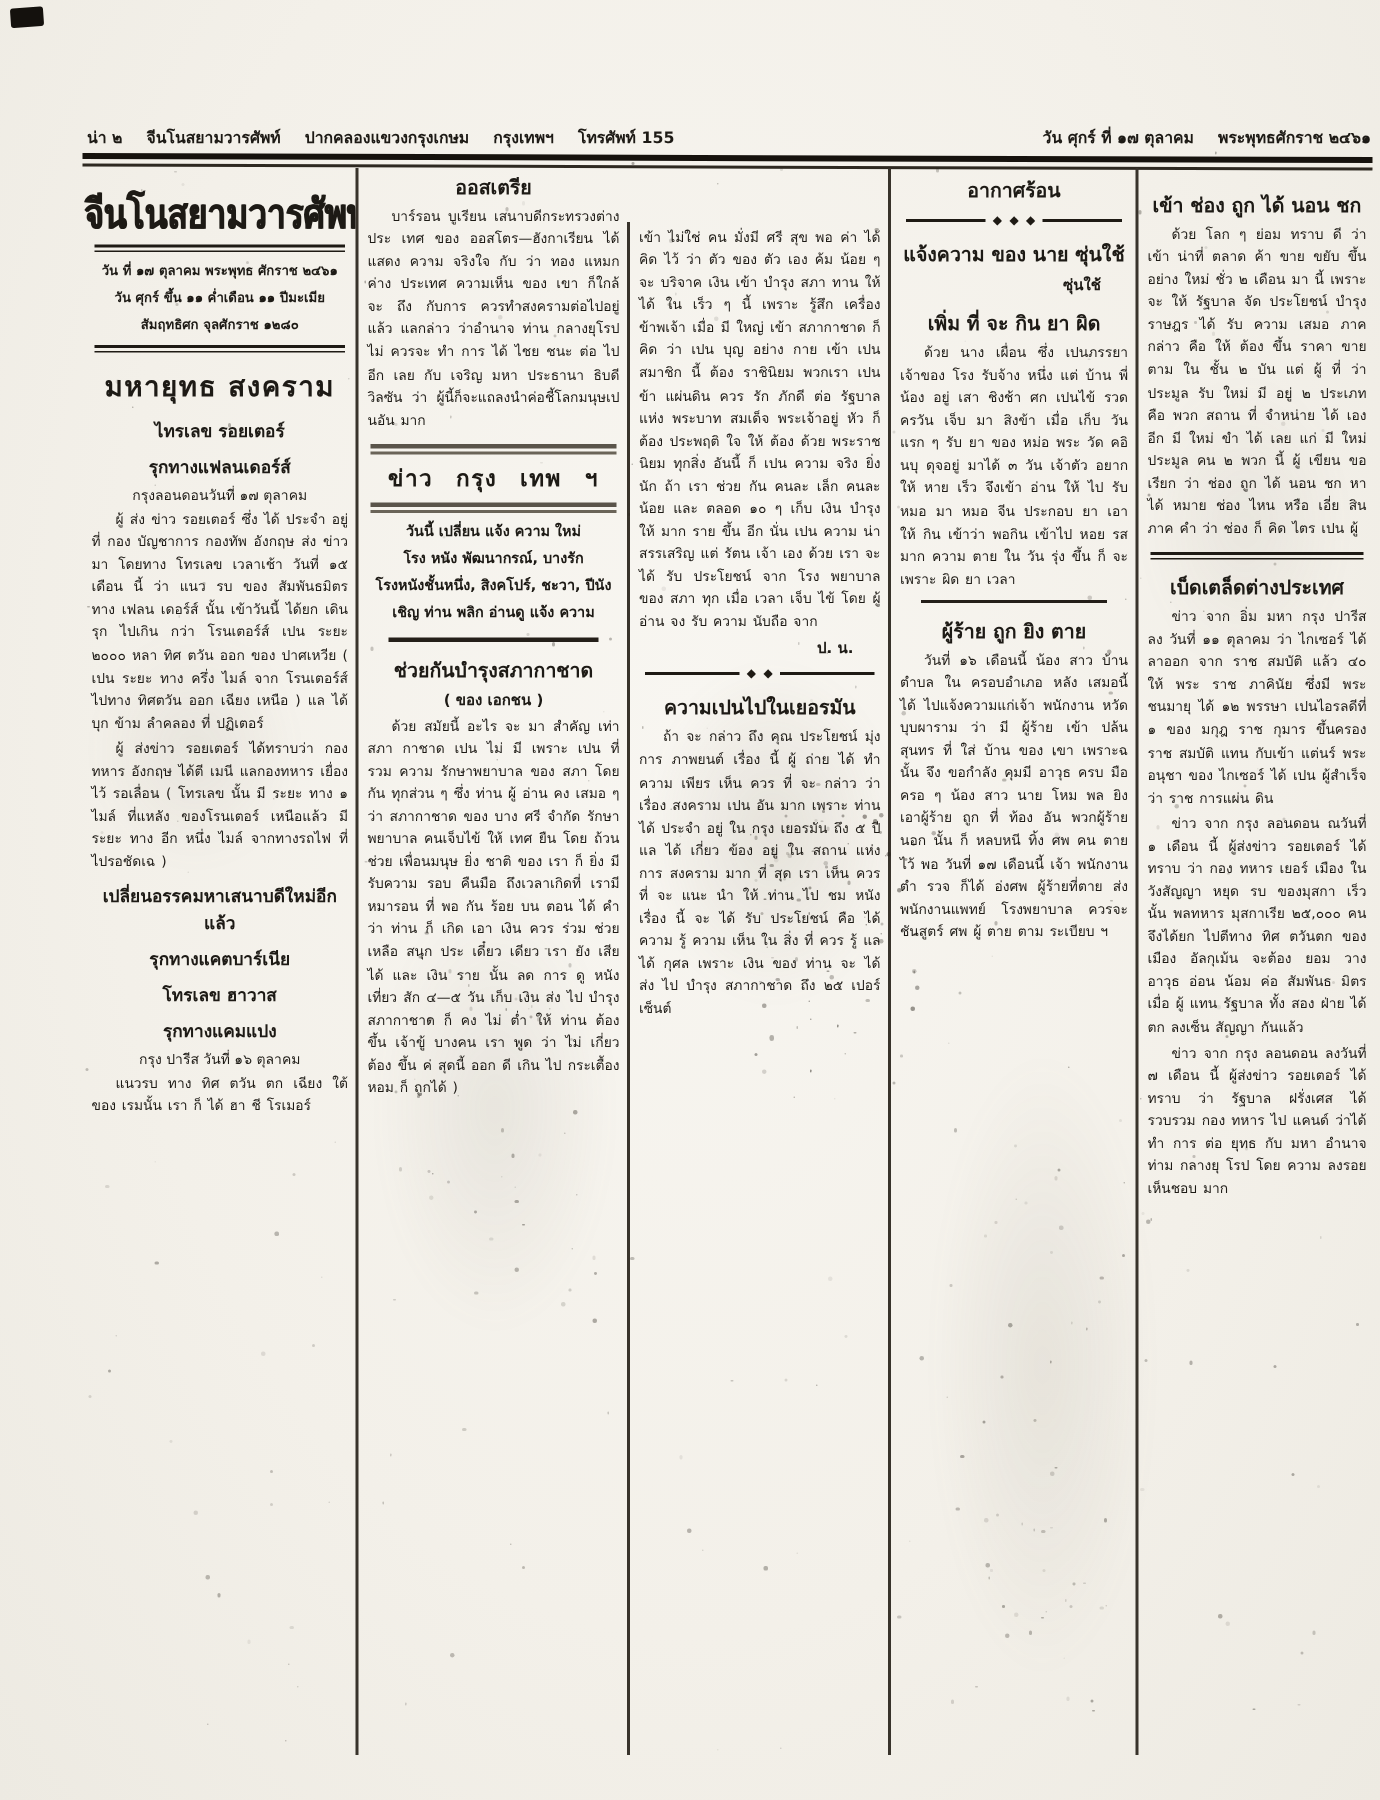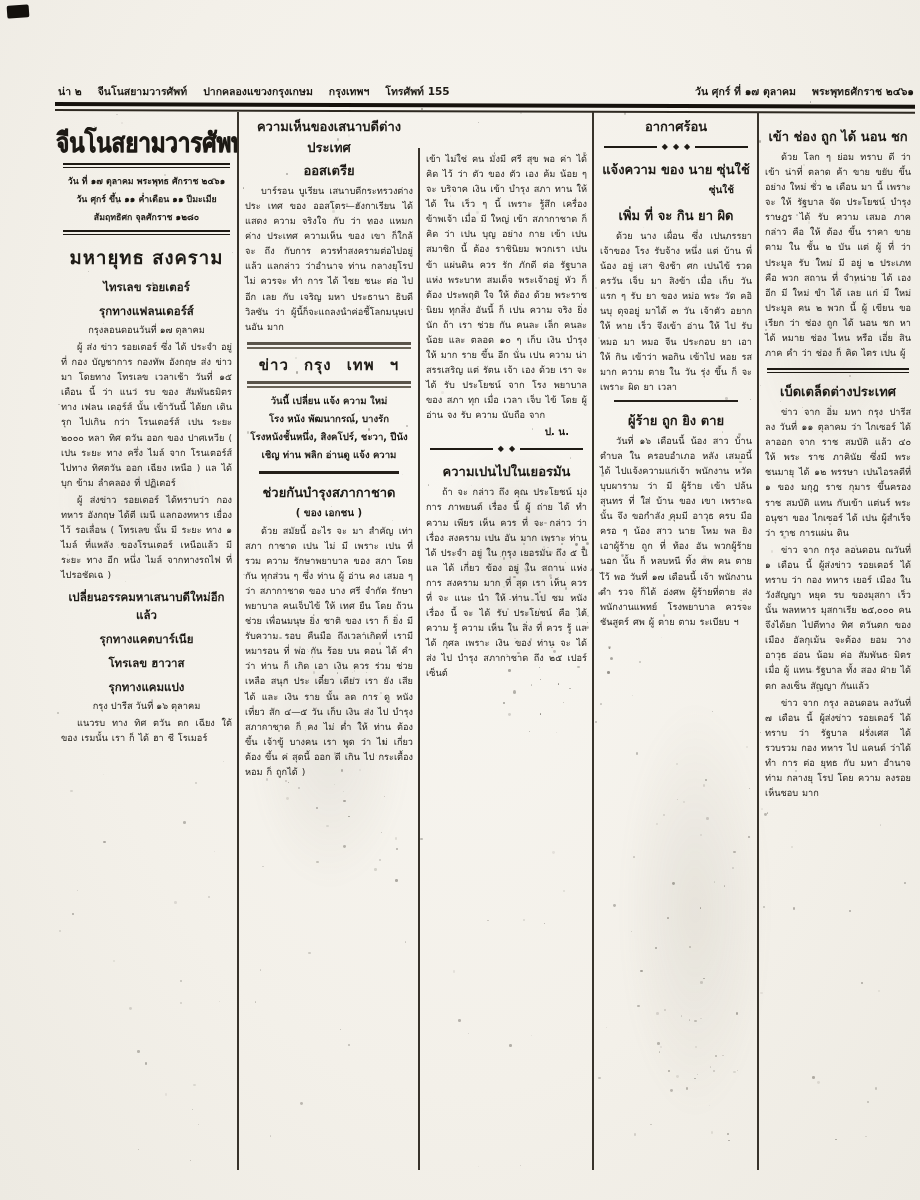--- a/index.html
+++ b/index.html
@@ -99,21 +99,20 @@
     <div class="para">ผู้ ส่งข่าว รอยเตอร์ ได้ทราบว่า กองทหาร อังกฤษ ได้ตี เมนี แลกองทหาร เยื่องไว้ รอเลื่อน ( โทรเลข นั้น มี ระยะ ทาง ๑ ไมล์ ที่แหลัง ของโรนเตอร์ เหนือแล้ว มี ระยะ ทาง อีก หนึ่ง ไมล์ จากทางรถไฟ ที่ไปรอชัดเฉ )</div>
     <div class="subhead">เปลี่ยนอรรคมหาเสนาบดีใหม่อีกแล้ว</div>
     <div class="subhead">รุกทางแคตบาร์เนีย</div>
     <div class="subhead">โทรเลข ฮาวาส</div>
     <div class="subhead">รุกทางแคมแปง</div>
     <div class="dateline">กรุง ปารีส วันที่ ๑๖ ตุลาคม</div>
     <div class="para">แนวรบ ทาง ทิศ ตวัน ตก เฉียง ใต้ ของ เรมนั้น เรา ก็ ได้ ฮา ชี โรเมอร์</div>
   </div>
 
   <div class="col c2">
-    <div class="headline-md" style="margin-top:2px">ความเห็นของเสนาบดีต่างประเทศ</div>
     <div class="headline-md" style="margin-top:0">ออสเตรีย</div>
     <div class="para">บาร์รอน บูเรียน เสนาบดีกระทรวงต่างประ เทศ ของ ออสโตร—ฮังกาเรียน ได้แสดง ความ จริงใจ กับ ว่า ทอง แหมก ค่าง ประเทศ ความเห็น ของ เขา ก็ใกล้ จะ ถึง กับการ ควรทำสงครามต่อไปอยู่แล้ว แลกล่าว ว่าอำนาจ ท่าน กลางยุโรป ไม่ ควรจะ ทำ การ ได้ ไชย ชนะ ต่อ ไปอีก เลย กับ เจริญ มหา ประธานา ธิบดี วิลซัน ว่า ผู้นี้ก็จะแถลงนำค่อชี้โลกมนุษเปนอัน มาก</div>
     <div class="rule-d gray" style="margin-top:8px"></div>
     <div class="headline-sp">ข่าว  กรุง  เทพ ฯ</div>
     <div class="rule-d gray"></div>
     <div class="ann-line">
         <div class="ann-line">วันนี้ เปลี่ยน แจ้ง ความ ใหม่</div>
         <div class="ann-line">โรง หนัง พัฒนากรณ์, บางรัก</div>
         <div class="ann-line">โรงหนังชั้นหนึ่ง, สิงคโปร์, ชะวา, ปีนัง</div>
         <div class="ann-line">เชิญ ท่าน พลิก อ่านดู แจ้ง ความ</div>

